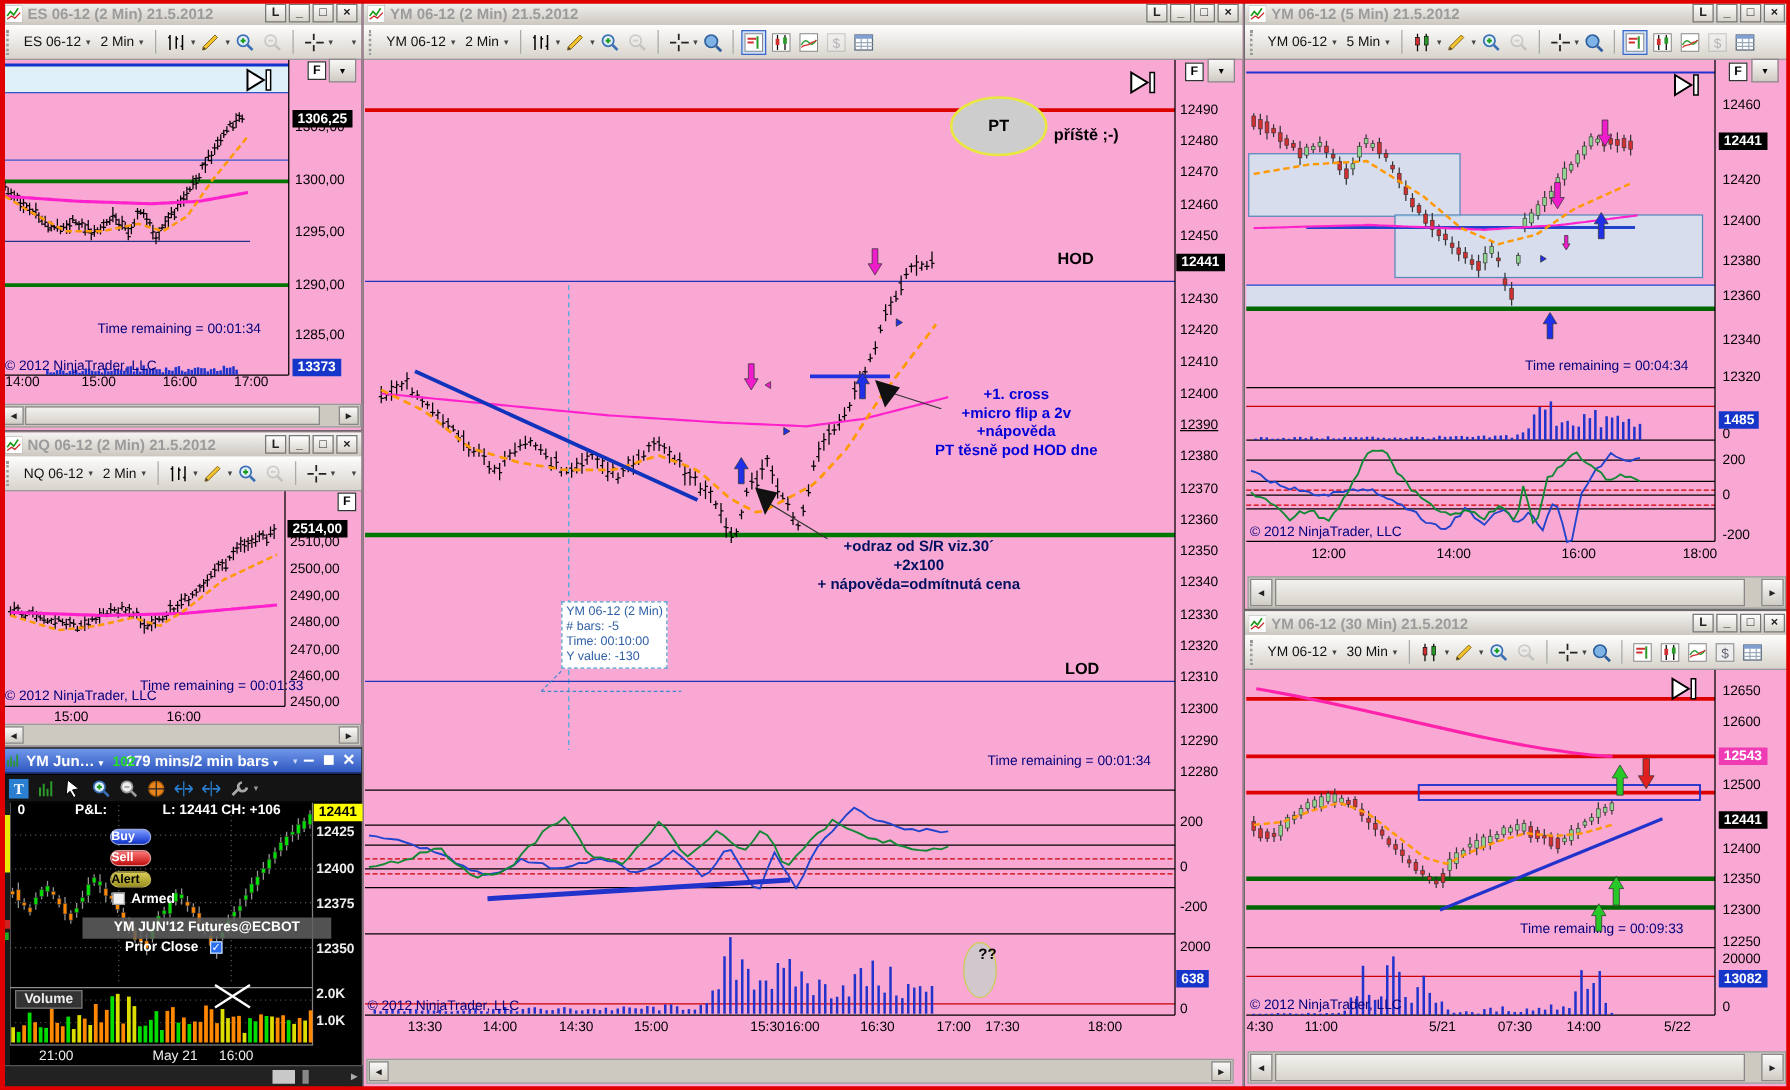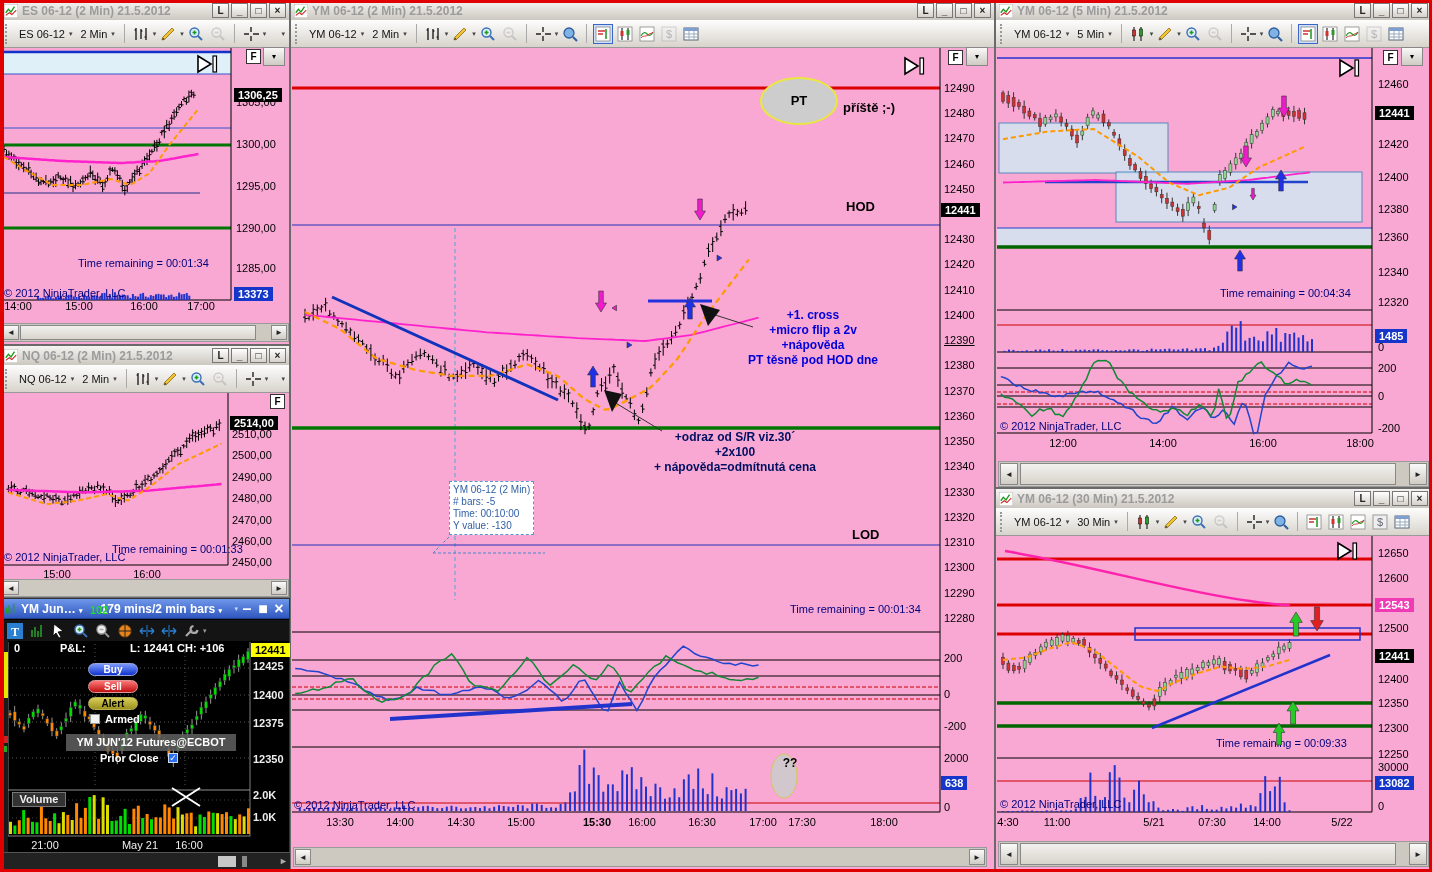--- a/index.html
+++ b/index.html
@@ -43,22 +43,22 @@
   .sthumb{position:absolute;top:1px;bottom:1px;background:linear-gradient(#f2f1ee,#d8d4cc);border:1px solid #888;box-sizing:border-box}
   .fbtn{position:absolute;width:15px;height:15px;border:1px solid #333;background:#fff;font-size:10px;
         font-weight:bold;text-align:center;line-height:13px;z-index:55;box-sizing:border-box}
   .drop{position:absolute;width:22px;height:19px;border:1px solid #888;background:linear-gradient(#f8f8f6,#cfcbc3);
         text-align:center;font-size:8px;line-height:17px;z-index:55;box-sizing:border-box}
   .replay{position:absolute;z-index:55}
   .pborder{position:absolute;background:#e00000;z-index:200}
   .domtitle{background:linear-gradient(#6f97ea,#2f57bf);border-bottom:1px solid #223b88}
   .domtitle .ttl{color:#fff}
   .domtb{background:#141414;border-bottom:1px solid #000}
-  .dombtn{position:absolute;width:50px;height:13px;border-radius:7px;color:#fff;font-size:10px;
-          font-weight:bold;text-align:center;line-height:12px;z-index:60;box-sizing:border-box}
+  .dombtn{position:absolute;width:33px;height:13px;border-radius:7px;color:#fff;font-size:10px;
+          font-weight:bold;line-height:12px;z-index:60;box-sizing:border-box}
   .buy{background:linear-gradient(#7b99ff,#1133cc);border:1px solid #99a6dd}
   .sell{background:linear-gradient(#ff7777,#c01010);border:1px solid #dd9999}
   .alertb{background:linear-gradient(#d9cd58,#9d9220);border:1px solid #bbae55;color:#000}
   .domtext{position:absolute;color:#fff;font-size:11px;font-weight:bold;white-space:nowrap;z-index:58}
   .chk{position:absolute;width:10px;height:10px;background:#f2f2f2;border:1px solid #999;z-index:60;box-sizing:border-box}
   .chkb{background:#2a6df0;color:#fff;font-size:9px;line-height:9px;text-align:center;border:1px solid #cde}
   .annblue{position:absolute;color:#0000d8;font-weight:bold;font-size:12px;text-align:center;line-height:15px;z-index:58}
   .annnavy{position:absolute;color:#001060;font-weight:bold;font-size:12px;text-align:center;line-height:15px;z-index:58}
   .databox{position:absolute;border:1px dashed #5599cc;background:#fff;font-size:10px;color:#2f5fa5;
            padding:2px 3px;line-height:12px;z-index:58;white-space:nowrap}
@@ -1456,21 +1456,21 @@
     <div class="wtick" style="top: 660px;">12425</div>
     <div class="wtick" style="top: 689px;">12400</div>
     <div class="wtick" style="top: 717px;">12375</div>
     <div class="wtick" style="top: 753px;">12350</div>
   </div>
 <div class="dombtn buy" style="left:88px;top:663px">Buy</div>
 <div class="dombtn sell" style="left:88px;top:680px">Sell</div>
 <div class="dombtn alertb" style="left:88px;top:697px">Alert</div>
 <div class="chk" style="left:90px;top:714px"></div>
 <div class="domtext" style="left:105px;top:713px">Armed</div>
-<div class="abs" style="left:66px;top:734px;width:170px;height:17px;background:rgba(96,96,96,0.85);color:#fff;font-weight:bold;font-size:11px;text-align:center;line-height:17px;z-index:58">YM JUN'12 Futures@ECBOT</div>
+<div class="abs" style="left:66px;top:734px;width:199px;height:17px;background:rgba(96,96,96,0.85);color:#fff;font-weight:bold;font-size:11px;text-align:center;line-height:17px;z-index:58">YM JUN'12 Futures@ECBOT</div>
 <div class="domtext" style="left:100px;top:752px">Prior Close</div>
 <div class="chk chkb" style="left:168px;top:753px">✓</div>
 <div class="abs" style="left:12px;top:792px;width:52px;height:13px;background:#333;border:1px solid #777;color:#eee;font-weight:bold;font-size:11px;text-align:center;line-height:13px;z-index:58">Volume</div>
 <div class="abs" style="left:253px;top:0">
     <div class="wtick" style="top: 789px;">2.0K</div>
     <div class="wtick" style="top: 811px;">1.0K</div>
   </div>
 <div class="abs">
     <div class="wlabel" style="top: 839px; left: 45px;">21:00</div>
     <div class="wlabel" style="top: 839px; left: 140px;">May 21</div>
@@ -1638,21 +1638,21 @@
     <div class="tick" style="top: 801px;">0</div>
   </div>
 <span class="badge bl" style="left:941px;top:776px">638</span>
 <div class="abs nav" style="left:790px;top:603px;font-size:11px">Time remaining = 00:01:34</div>
 <div class="abs nav" style="left:294px;top:799px;font-size:11px;z-index:31">© 2012 NinjaTrader, LLC</div>
 <div class="abs">
     <div class="tlabel" style="top: 816px; left: 340px;">13:30</div>
     <div class="tlabel" style="top: 816px; left: 400px;">14:00</div>
     <div class="tlabel" style="top: 816px; left: 461px;">14:30</div>
     <div class="tlabel" style="top: 816px; left: 521px;">15:00</div>
-    <div class="tlabel" style="top: 816px; left: 597px; font-weight: bold;">15:30</div>
+    <div class="tlabel" style="top: 816px; left: 614px;">15:30</div>
     <div class="tlabel" style="top: 816px; left: 642px;">16:00</div>
     <div class="tlabel" style="top: 816px; left: 702px;">16:30</div>
     <div class="tlabel" style="top: 816px; left: 763px;">17:00</div>
     <div class="tlabel" style="top: 816px; left: 802px; text-align: right;">17:30</div>
     <div class="tlabel" style="top: 816px; left: 884px;">18:00</div>
   </div>
 
 <div class="win" style="left:995px;top:0;width:437px;height:488px">
   <div class="tbar">
     <svg width="14" height="14">
@@ -1877,21 +1877,21 @@
     <div class="tick" style="top: 622px;">12500</div>
     <div class="tick" style="top: 673px;">12400</div>
     <div class="tick" style="top: 697px;">12350</div>
     <div class="tick" style="top: 722px;">12300</div>
     <div class="tick" style="top: 748px;">12250</div>
   </div>
 <span class="badge pk" style="left:1375px;top:598px">12543</span>
 <span class="badge bk" style="left:1375px;top:649px">12441</span>
 <span class="badge bl" style="left:1375px;top:776px">13082</span>
 <div class="abs" style="left:1378px;top:0">
-    <div class="tick" style="top: 761px;">30000</div>
+    <div class="tick" style="top: 761px;">20000</div>
     <div class="tick" style="top: 800px;">0</div>
   </div>
 <div class="abs nav" style="left:1216px;top:737px;font-size:11px">Time remaining = 00:09:33</div>
 <div class="abs nav" style="left:1000px;top:798px;font-size:11px;z-index:31">© 2012 NinjaTrader, LLC</div>
 <div class="abs">
     <div class="tlabel" style="top: 816px; left: 1008px;">4:30</div>
     <div class="tlabel" style="top: 816px; left: 1057px;">11:00</div>
     <div class="tlabel" style="top: 816px; left: 1154px;">5/21</div>
     <div class="tlabel" style="top: 816px; left: 1212px;">07:30</div>
     <div class="tlabel" style="top: 816px; left: 1267px;">14:00</div>

